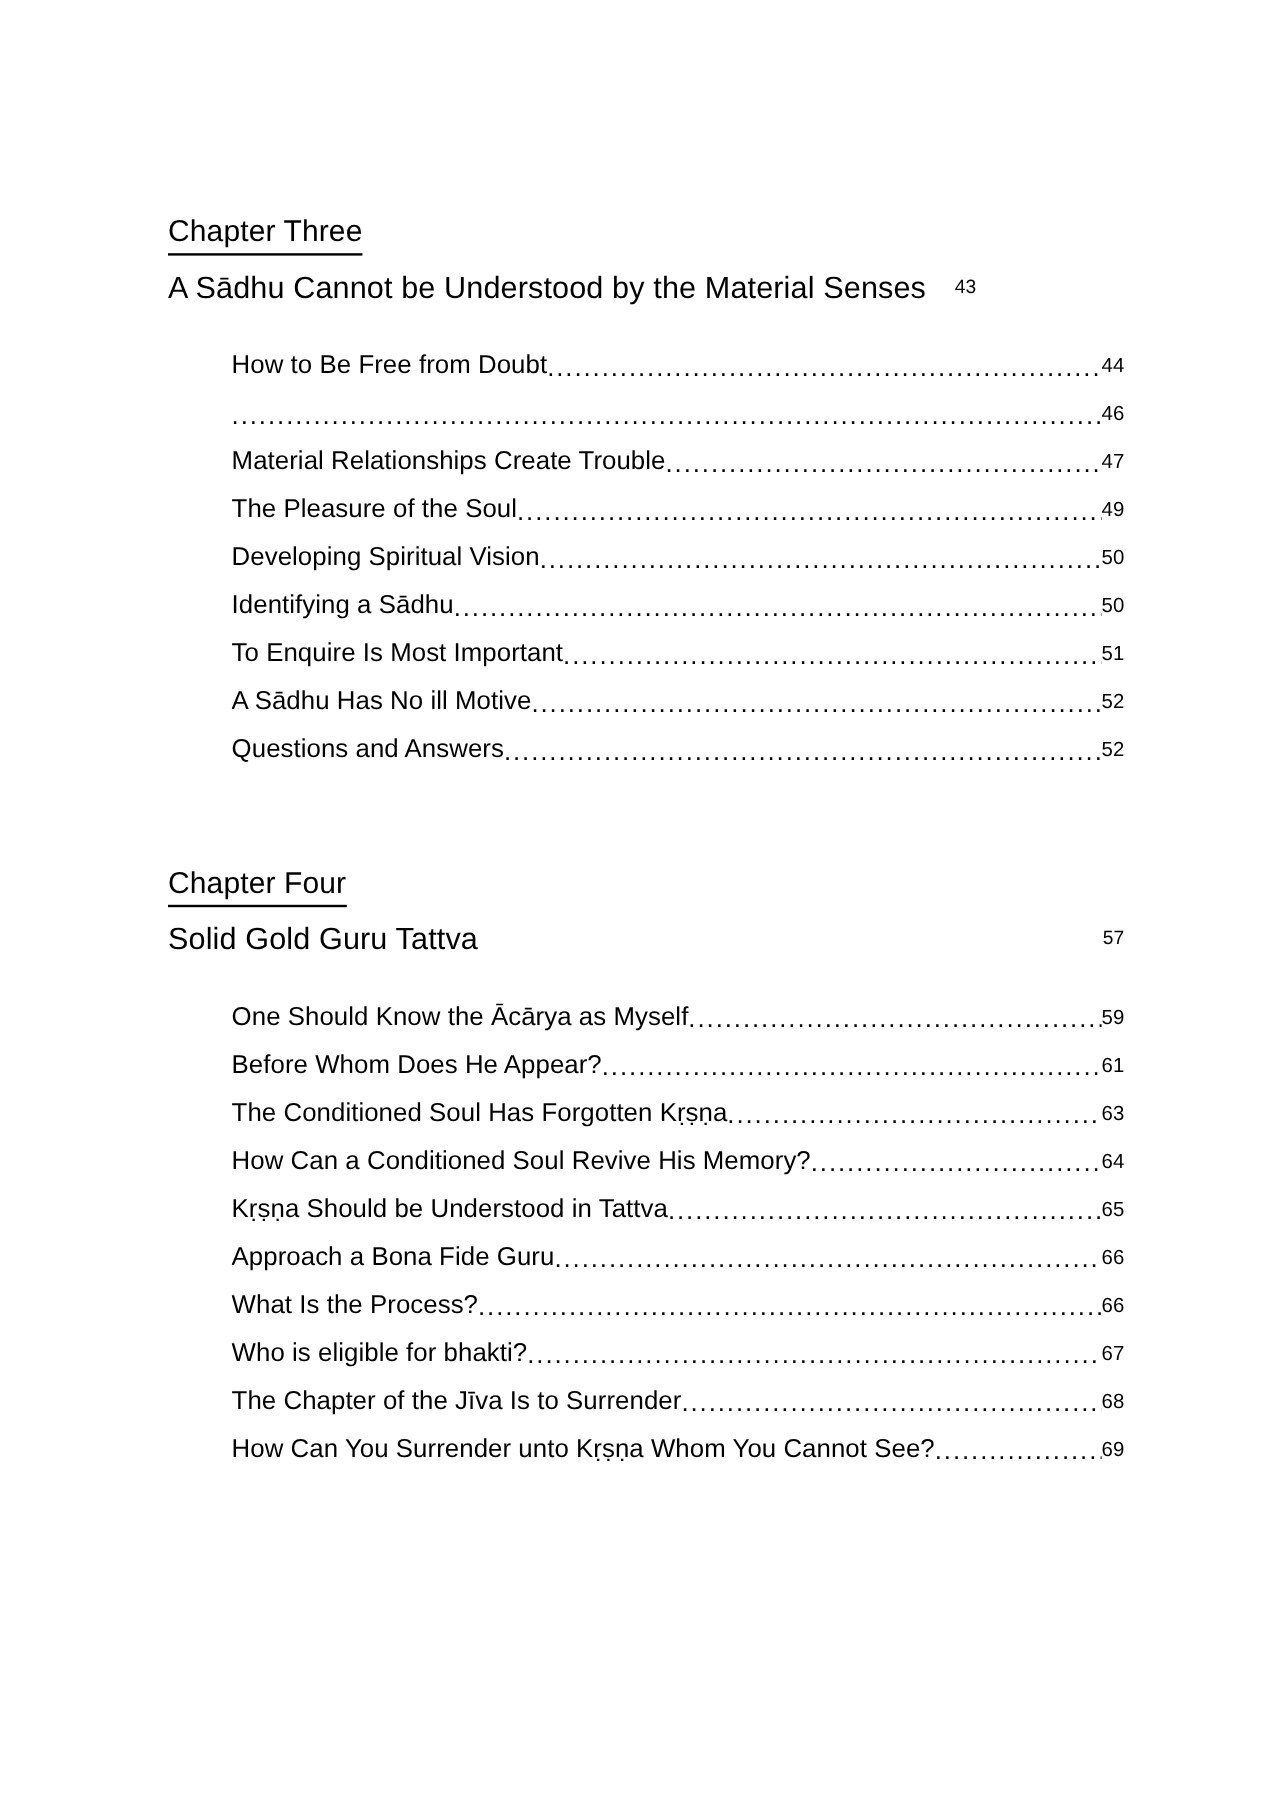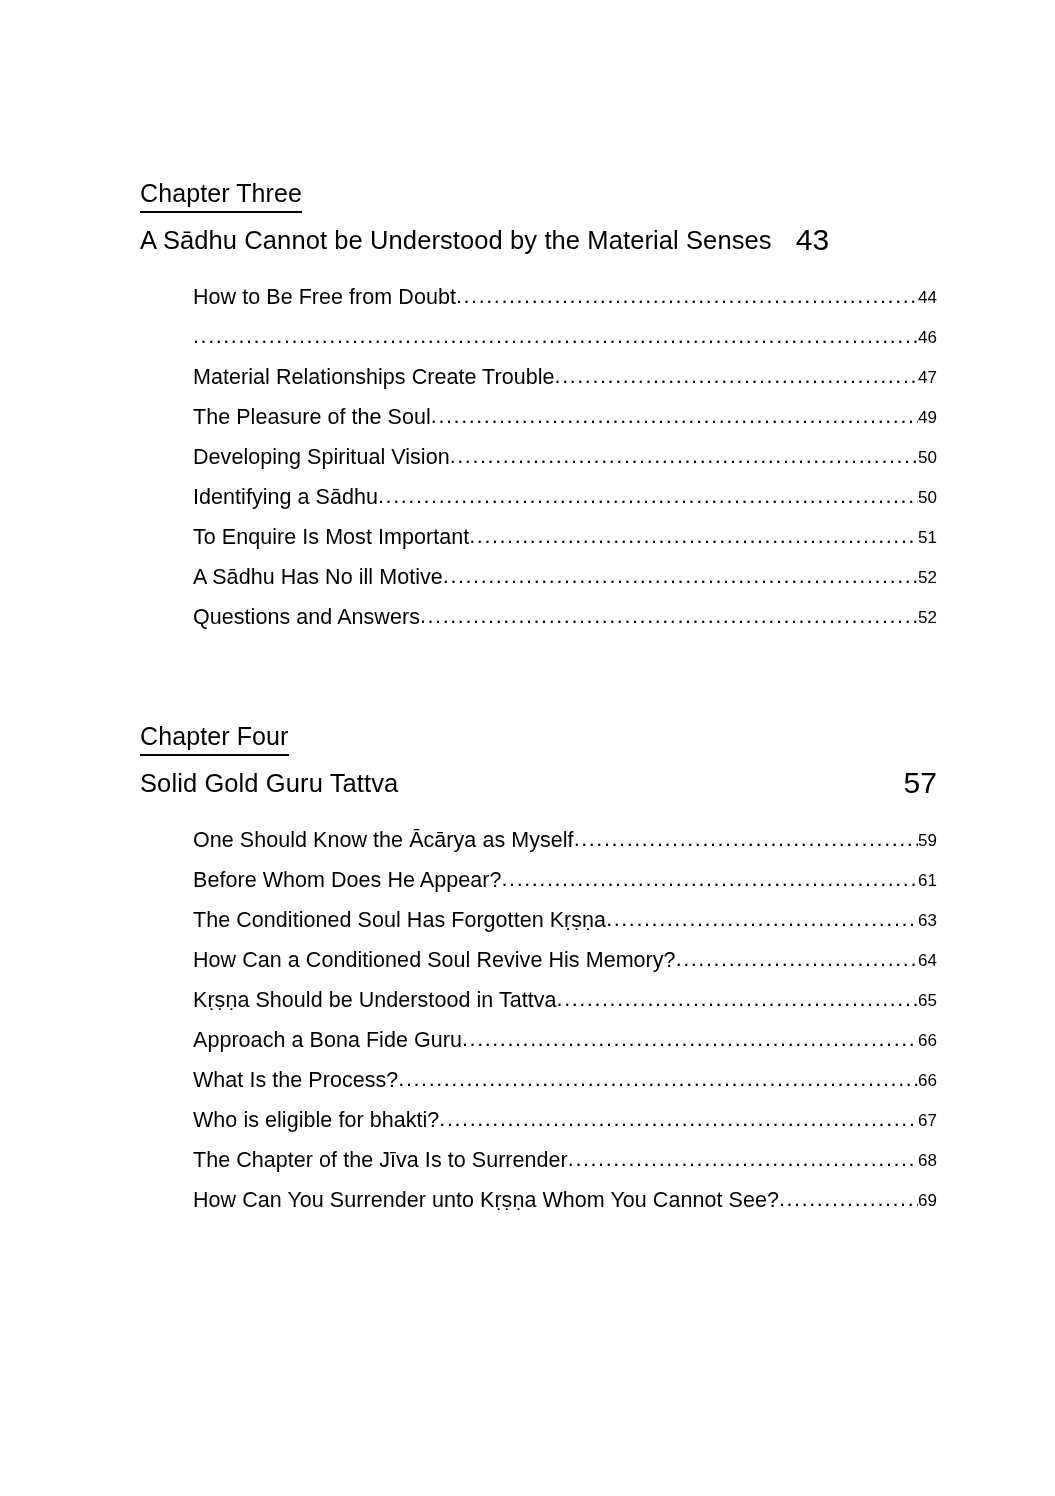--- a/index.html
+++ b/index.html
@@ -51,34 +51,34 @@
     font-size: 25.5px;
     line-height: 36px;
     letter-spacing: 0.1px;
     white-space: nowrap;
   }
   .chapter-title-row .chapter-title { flex: 0 0 auto; }
   .chapter-title-row .chapter-spacer { flex: 1 1 auto; min-width: 20px; }
   .chapter-title-row .chapter-page {
     flex: 0 0 auto;
     text-align: right;
-    font-size: 30px;
+    font-size: 16px;
   }
   
   .chapter-block.tight .chapter-title-row .chapter-spacer { flex: 0 0 24px; }
 
   
   .entries {
     margin-top: 19px;
     padding-left: 53px;   
   }
 
   .entry {
     display: flex;
-    align-items: center;
+    align-items: flex-end;
     font-size: 21.5px;
     line-height: 25px;
     height: 40px;
     letter-spacing: 0.05px;
     white-space: nowrap;
     overflow: hidden;
   }
   .entry-title { flex: 0 0 auto; }
   .entry-leader {
     flex: 1 1 auto;

